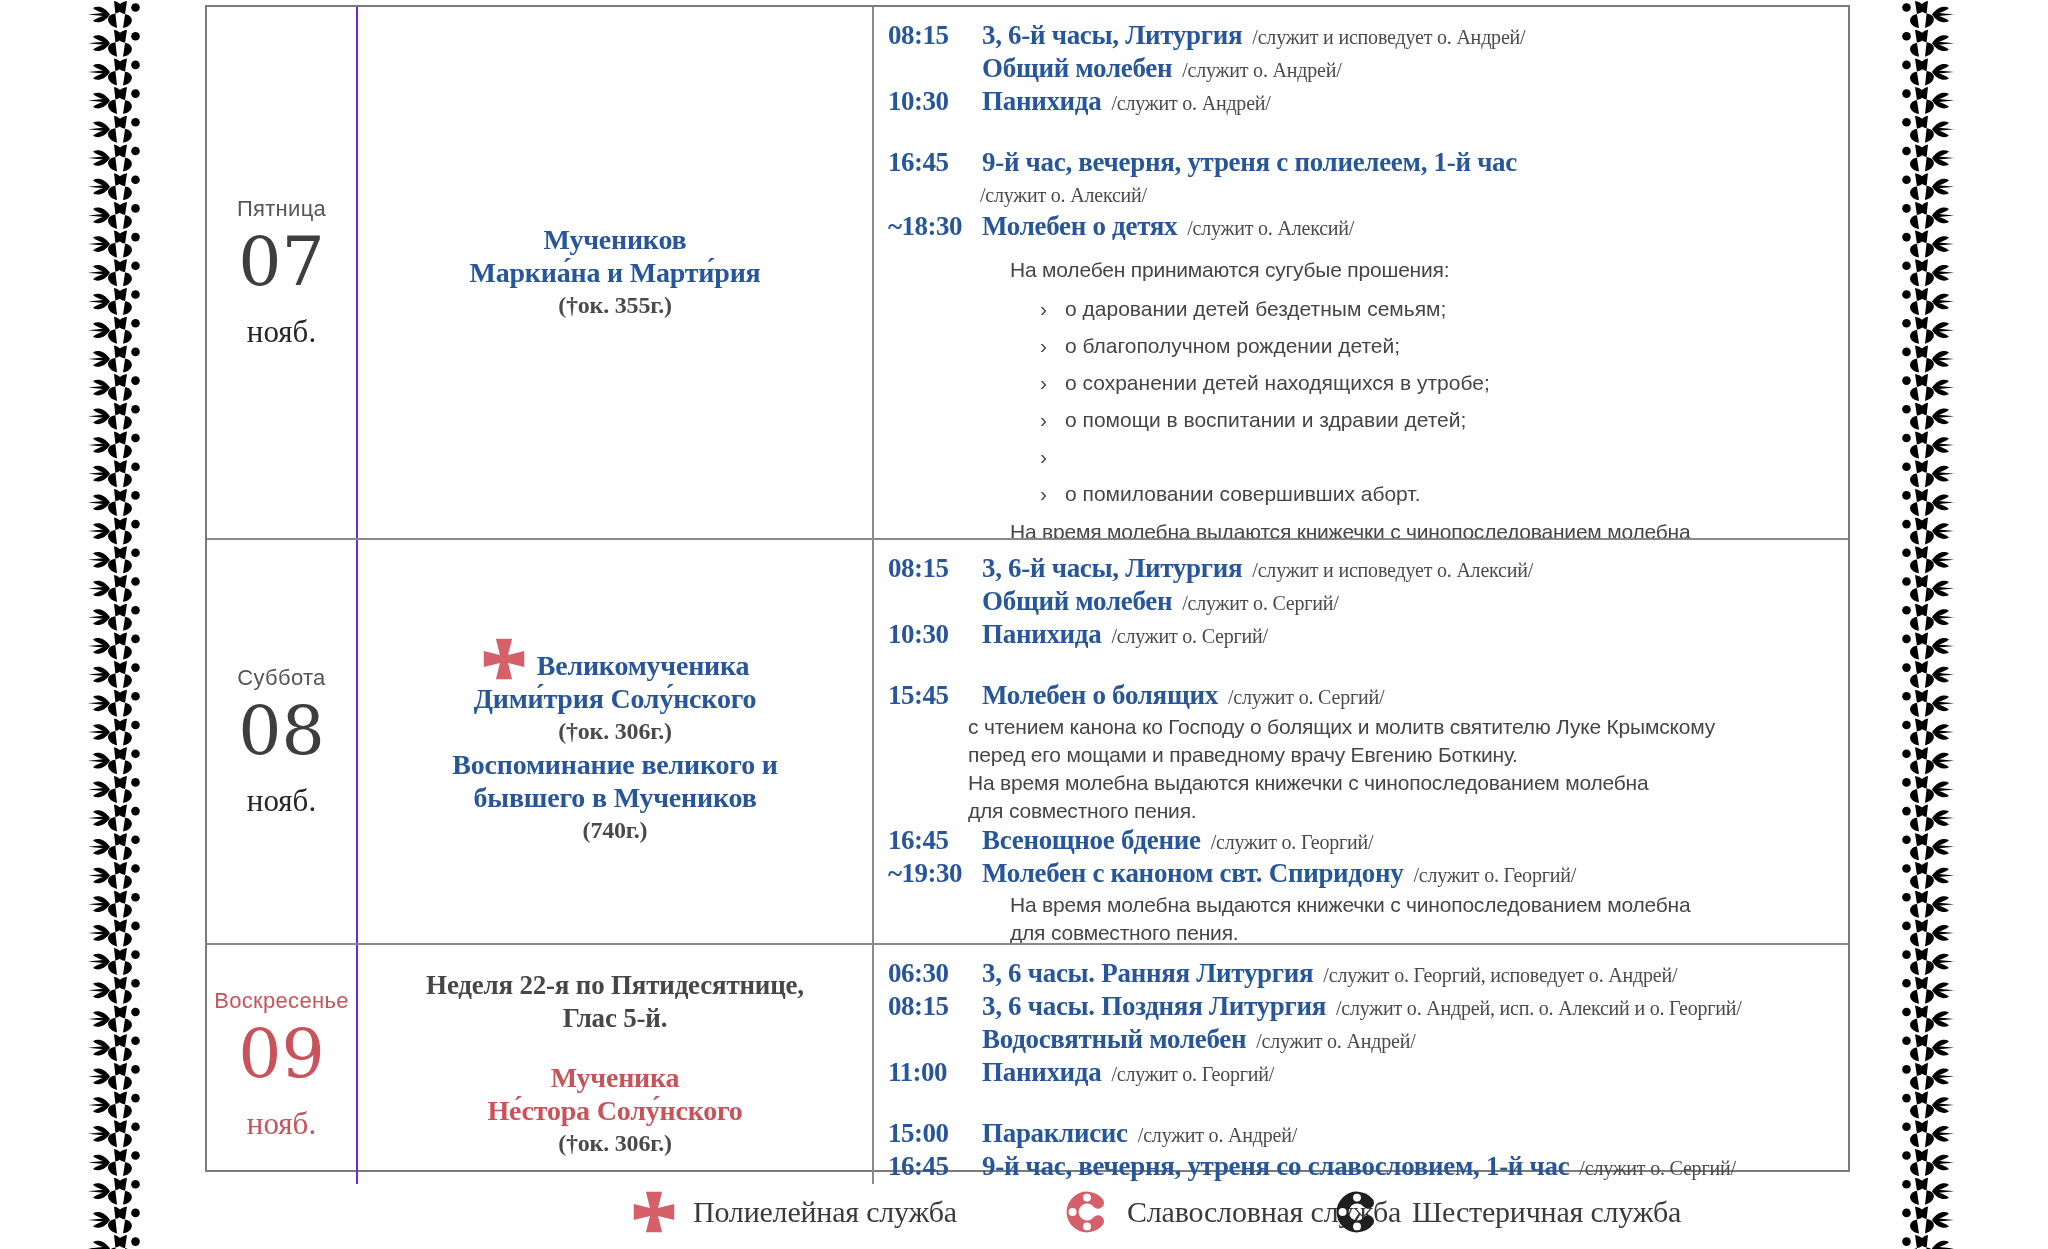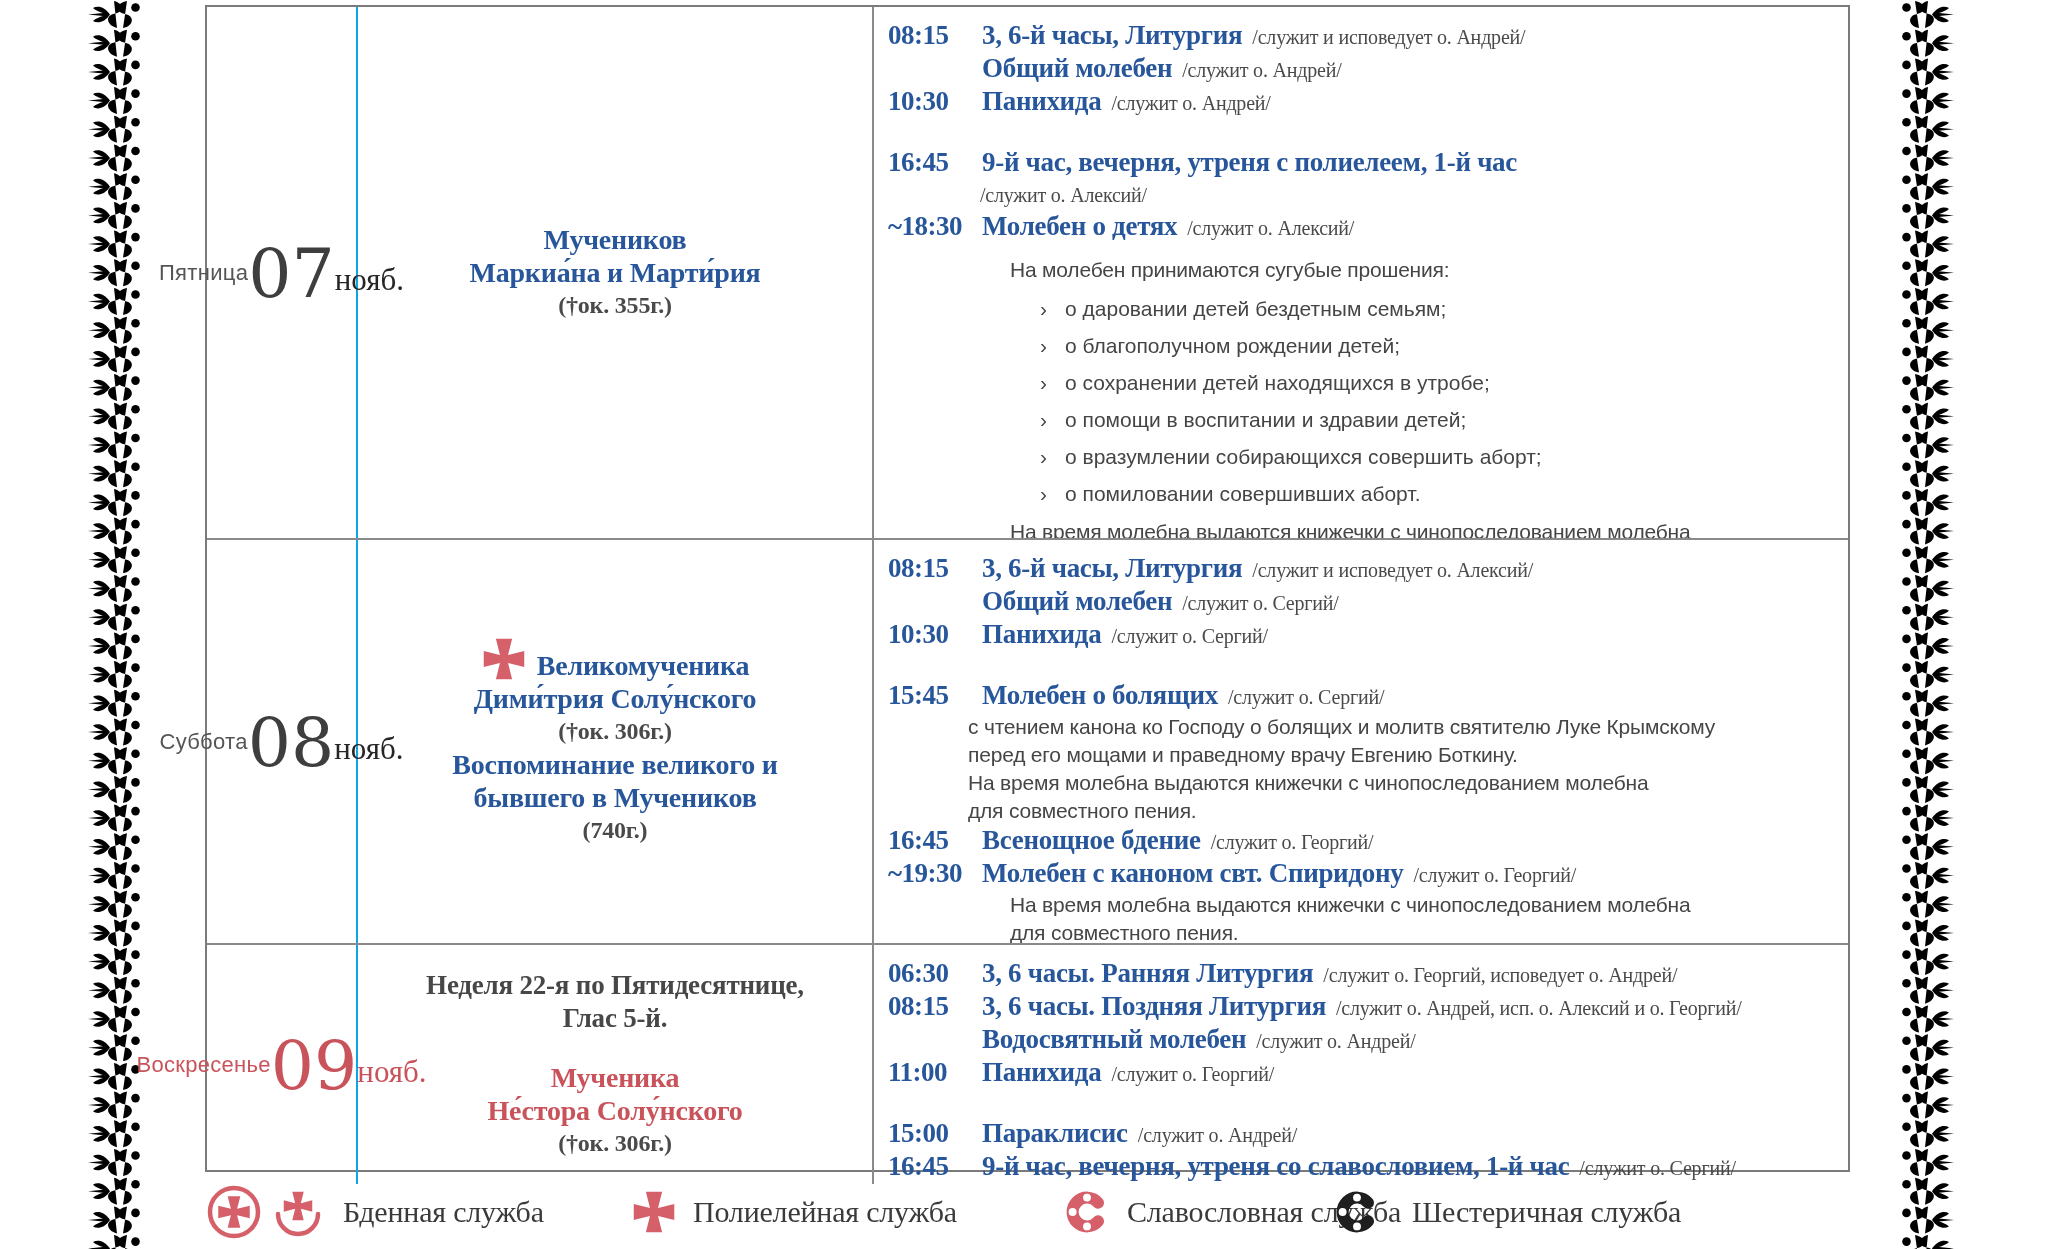--- a/index.html
+++ b/index.html
@@ -7,22 +7,22 @@
        font-family:"Liberation Sans",sans-serif;
        --blue:#27569b;--red:#c9535a;--icon-red:#d5606a;--orn:#4574b9;--dark:#3e3e3e;--gray:#4a4a4a}
   .orn{position:absolute;top:0;height:1249px;width:54px}
   #orn-left{left:88px;transform:scaleX(-1)}
   #orn-right{left:1900px}
 
   .tbl{position:absolute;left:205px;top:5px;width:1645px;height:1167px;background:#fff;
        border:2px solid #7b7b7b;box-sizing:border-box;display:flex;flex-direction:column}
   .row{display:flex;box-sizing:border-box;border-bottom:2px solid #8a8a8a}
   .row:last-child{border-bottom:none;flex:1}
-  .c1{width:151px;border-right:2px solid #0ea5e9;box-sizing:border-box;display:flex;
-      flex-direction:row;align-items:center;justify-content:center;text-align:center}
+  .c1{width:151px;border-right:2px solid #6d28d9;box-sizing:border-box;display:flex;
+      flex-direction:column;align-items:center;justify-content:center;text-align:center}
   .c2{width:516px;border-right:2px solid #8a8a8a;box-sizing:border-box;display:flex;
       flex-direction:column;align-items:center;justify-content:center;text-align:center;padding:0 4px}
   .c3{flex:1;box-sizing:border-box;padding:13px 8px 0 14px;overflow:hidden}
 
   .dayname{font-size:22px;color:#555;letter-spacing:.3px}
   .daynum{font-family:"DejaVu Serif",serif;font-size:68px;line-height:76px;color:var(--dark);margin-top:2px}
   .daymonth{font-family:"Liberation Serif",serif;font-size:31px;color:#262626;margin-top:14px}
   .row.red-day .dayname,.row.red-day .daynum,.row.red-day .daymonth{color:var(--red)}
 
   .fl{font-family:"Liberation Serif",serif;font-weight:bold;font-size:28px;line-height:33px;
@@ -219,21 +219,20 @@
         <div class="bullet">
           <span>›</span>
           <span>о сохранении детей находящихся в утробе;</span>
         </div>
         <div class="bullet">
           <span>›</span>
           <span>о помощи в воспитании и здравии детей;</span>
         </div>
         <div class="bullet">
           <span>›</span>
-          <span>о вразумлении собирающихся совершить аборт;</span>
         </div>
         <div class="bullet">
           <span>›</span>
           <span>о помиловании совершивших аборт.</span>
         </div>
         <div class="gap-sm"></div>
         <div class="para para-deep">На время молебна выдаются книжечки с чинопоследованием молебна</div>
       </div>
     </div>
     <div class="row" style="height: 405px;">
@@ -359,31 +358,20 @@
         <div class="sl">
           <span class="time">16:45</span>
           <span class="title">9-й час, вечерня, утреня со славословием, 1-й час</span>
           <span class="note">/служит о. Сергий/</span>
         </div>
       </div>
     </div>
   </div>
 
 <div class="legend" id="legend">
-    <div class="legend-item" style="left: 0px;">
-      <svg width="58" height="58" viewBox="-29 -29 58 58">
-        <circle cx="0" cy="0" r="24" fill="none" stroke="#d5606a" stroke-width="4.5"></circle>
-        <path d="M-3 -3 L-15 -6 L-15 6 L-3 3 L-6 15 L6 15 L3 3 L15 6 L15 -6 L3 -3 L6 -15 L-6 -15 Z" fill="#d5606a" transform="scale(1.05)"></path>
-      </svg>
-      <svg width="58" height="58" viewBox="-29 -29 58 58" style="margin-left: 6px;">
-        <path d="M-20 2 A20 20 0 1 0 20 2" fill="none" stroke="#d5606a" stroke-width="4.5" stroke-linecap="round"></path>
-        <path d="M-3 -3 L-15 -6 L-15 6 L-3 3 L-6 15 L6 15 L3 3 L15 6 L15 -6 L3 -3 L6 -15 L-6 -15 Z" fill="#d5606a" transform="translate(0,-6) scale(0.95)"></path>
-      </svg>
-      <span class="legend-label">Бденная служба</span>
-    </div>
     <div class="legend-item" style="left: 426px;">
       <svg width="46" height="46" viewBox="-23 -23 46 46">
         <path d="M-3 -3 L-15 -6 L-15 6 L-3 3 L-6 15 L6 15 L3 3 L15 6 L15 -6 L3 -3 L6 -15 L-6 -15 Z" fill="#d5606a" transform="scale(1.35)"></path>
       </svg>
       <span class="legend-label">Полиелейная служба</span>
     </div>
     <div class="legend-item" style="left: 858px;">
       <svg width="48" height="48" viewBox="-20 -20 40 40">
         <path d="M9.2 7.7 A12 12 0 1 1 9.2 -7.7" fill="none" stroke="#d5606a" stroke-width="10" stroke-linecap="round"></path>
         <circle cx="0" cy="-12" r="3.3" fill="#fff"></circle>

